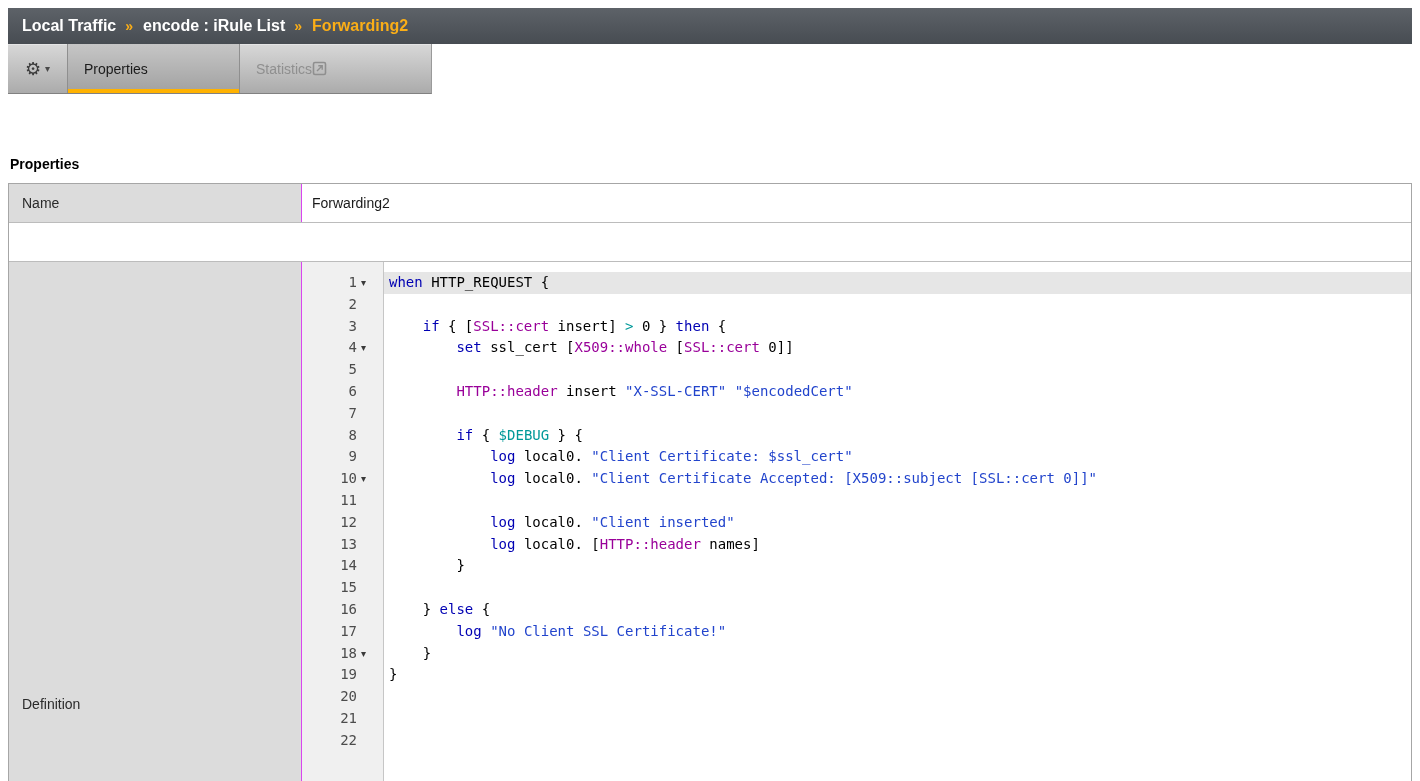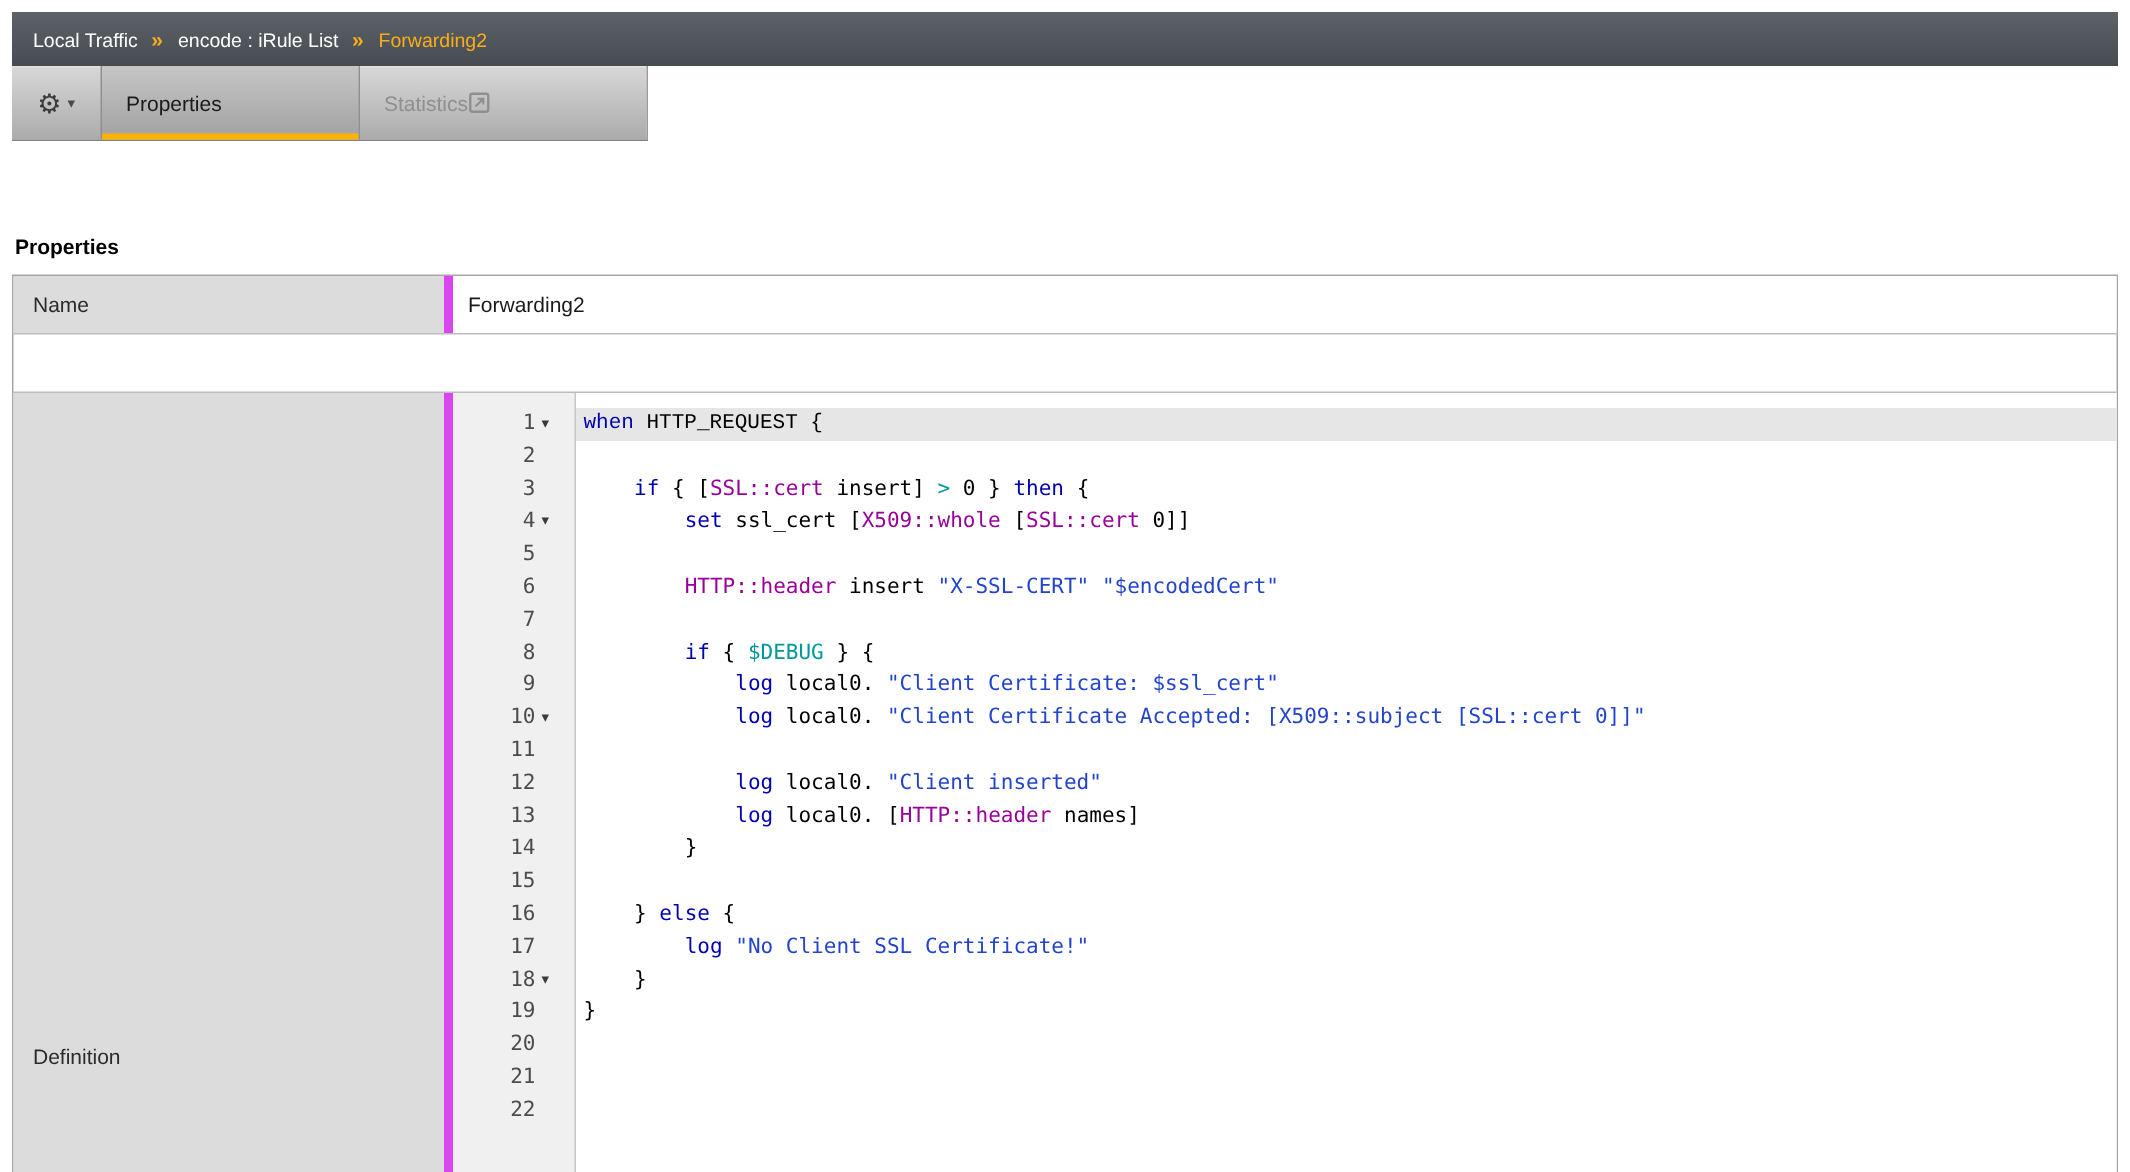--- a/index.html
+++ b/index.html
@@ -7,21 +7,21 @@
     width:1420px; height:781px; overflow:hidden; background:#ffffff;
     font-family:"Liberation Sans", sans-serif;
   }
 
   
   .breadcrumb-bar {
     position:absolute; left:8px; top:8px; width:1404px; height:36px;
     background:linear-gradient(#5d6268, #474c52);
     display:flex; align-items:center; padding:0 14px; gap:9px;
   }
-  .crumb { color:var(--breadcrumb_text); font-weight:normal; font-size:13px; cursor:pointer; }
+  .crumb { color:var(--breadcrumb_text); font-weight:bold; font-size:16px; cursor:pointer; }
   .crumb.current { color:var(--breadcrumb_accent); cursor:default; }
   .crumb-sep { color:var(--breadcrumb_accent); font-weight:bold; font-size:14px; letter-spacing:1px; }
 
   
   .tab-strip {
     position:absolute; left:8px; top:44px; width:424px; height:50px;
     background:linear-gradient(#d8d8d8, #ababab);
     border-bottom:1px solid #818181; border-right:1px solid #9a9a9a;
     display:flex; box-shadow:inset 0 1px 0 #e4e4e4;
   }
@@ -49,21 +49,21 @@
 
   
   .props-table {
     position:absolute; left:8px; top:183px; width:1404px;
     border:1px solid #a6a6a6; background:#fff;
   }
   .prow { display:flex; border-bottom:1px solid #bcbcbc; }
   .prow:last-child { border-bottom:none; }
   .plabel {
     width:293px; flex-shrink:0; background:var(--label_bg);
-    border-right:6px solid #d946ef;
+    border-right:1px solid #d946ef;
     display:flex; align-items:center; padding-left:13px;
     font-size:14px; color:#2b2b2b;text-align:center;
   }
   .pvalue {
     flex:1; background:#fff; display:flex; align-items:center;
     padding-left:10px; font-size:14px; color:#1a1a1a; overflow:hidden;
   }
   .prow.small { height:39px; }
   .prow.def { height:600px; }
   .prow.def .plabel { align-items:flex-start; padding-top:434px; }
@@ -76,21 +76,21 @@
     border-right:1px solid #c6c6c6; padding-top:10px;
   }
   .gutter-line { display:flex; justify-content:flex-end; align-items:center; height:21.8px; line-height:21.8px; }
   .ln-num { color:#4c4c4c; font-size:14px; }
   .fold {
     width:26px; flex-shrink:0; padding-left:4px; font-size:10px; color:#3a3a3a;
     font-family:"Liberation Sans", sans-serif; cursor:pointer;
   }
   .code { flex:1; padding-top:10px; overflow:hidden; cursor:text; }
   .code-line { white-space:pre; height:21.8px; line-height:21.8px; padding-left:5px; color:var(--plain); }
-  .code-line.active { background:var(--active_line);font-family:Liberation Mono, monospace; }
+  .code-line.active { background:var(--active_line); }
   .tok-pl  { color:var(--plain); }
   .tok-kw  { color:var(--kw); }
   .tok-cmd { color:var(--cmd); }
   .tok-var { color:var(--var); }
   .tok-str { color:var(--str); }
   .tok-op  { color:var(--op); }
 </style>
 </head>
 <body>
 

